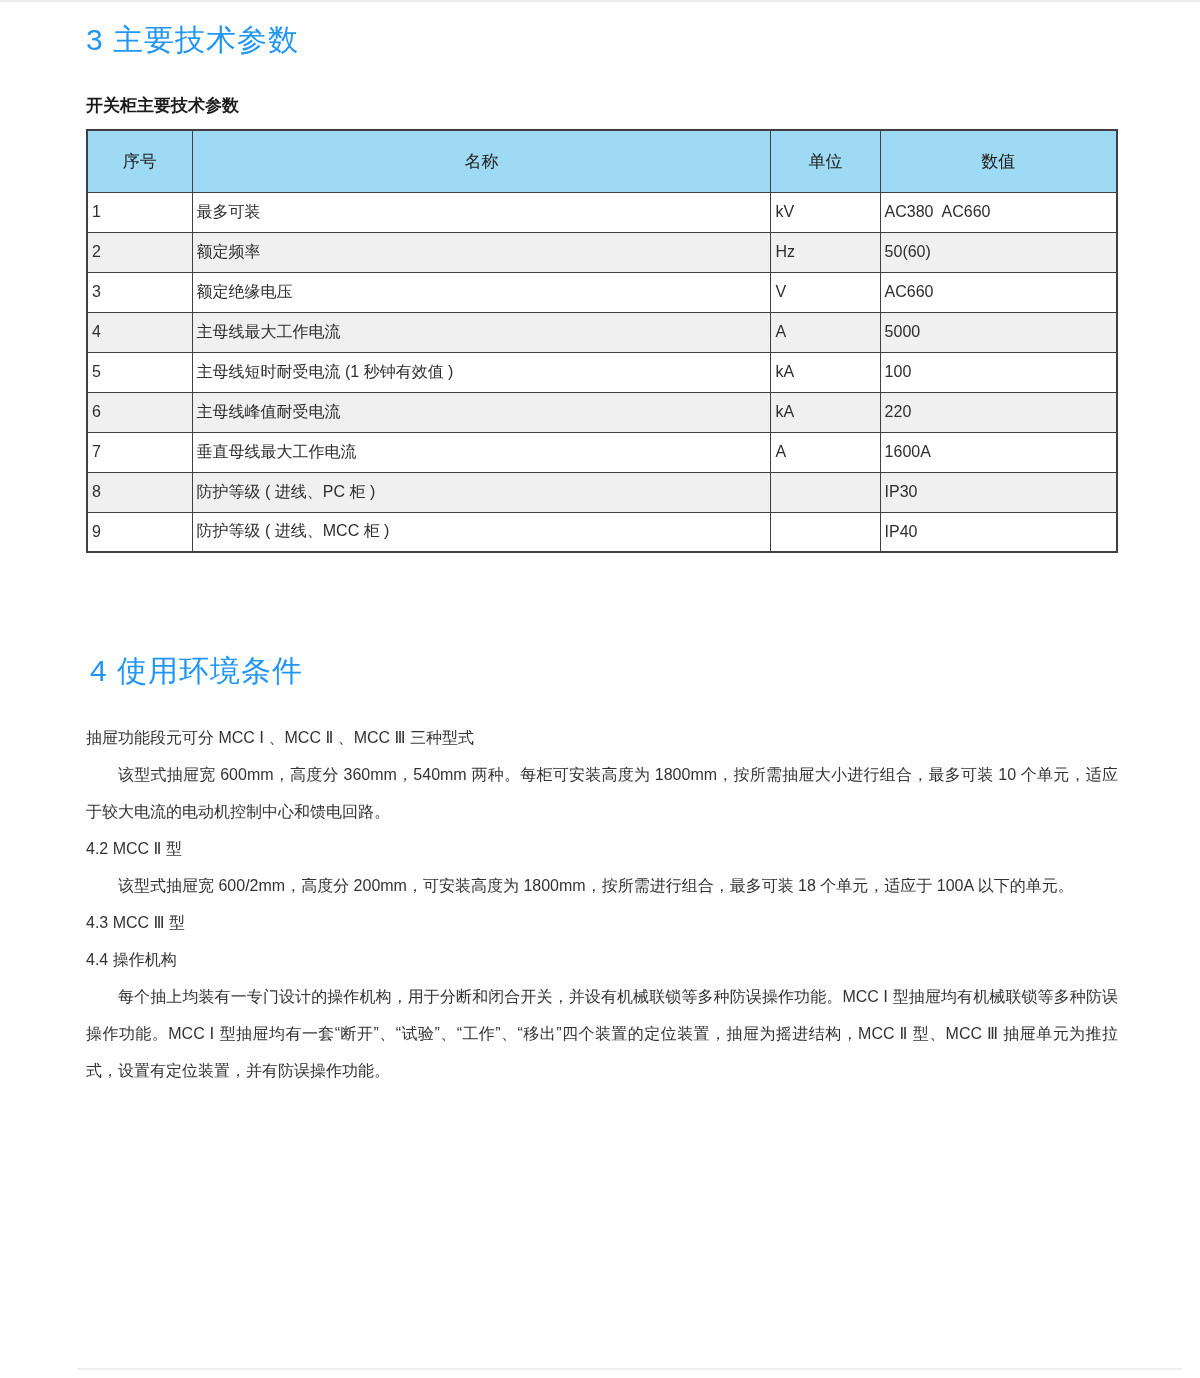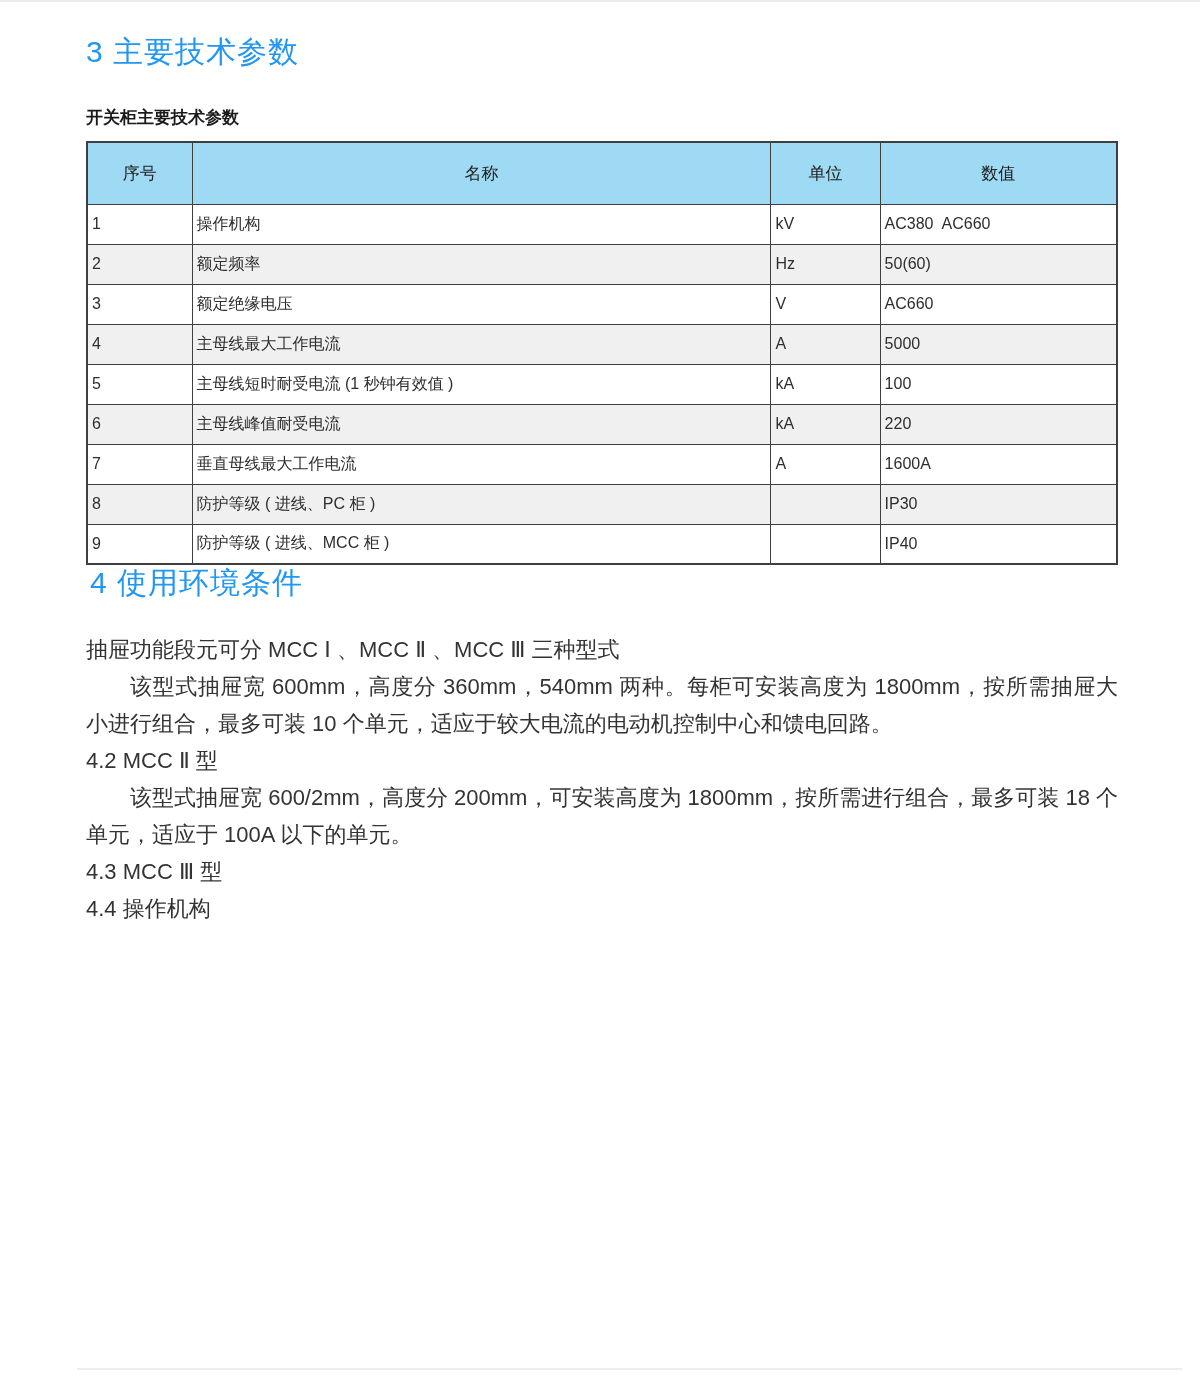--- a/index.html
+++ b/index.html
@@ -17,42 +17,42 @@
   }
   .page{position:relative;width:1200px;height:1378px;background:#fff;overflow:hidden;}
   .top-rule{position:absolute;top:0;left:0;width:1200px;height:2px;background:#ececec;}
   .bottom-rule{position:absolute;top:1368px;left:77px;width:1105px;height:2px;background:#efeded;}
   .content{padding:0 82px 0 86px;}
 
   .sec-heading{
     margin:0;font-size:30px;font-weight:500;line-height:36px;
     color:var(--heading-blue,#2196f3);letter-spacing:1px;
   }
-  .sec-heading.sec3{margin-top:34px;}
-  .sec-heading.sec4{padding-left:4px;}
+  .sec-heading.sec3{margin-top:22px;}
+  .sec-heading.sec4{margin-top:100px;padding-left:4px;}
 
   .subtitle{margin-top:38px;font-size:17px;font-weight:600;color:#1a1a1a;line-height:20px;}
 
   table.spec{
     margin-top:13px;width:100%;border-collapse:collapse;table-layout:fixed;
     border:2px solid var(--table-border,#3f3f3f);
   }
   table.spec th,table.spec td{
     border:1px solid var(--table-border,#3f3f3f);
     vertical-align:middle;white-space:pre-wrap;
     padding:8px 4px;
   }
   table.spec th{
     height:62px;background:var(--table-header-bg,#9edaf3);
     font-size:17px;font-weight:500;color:#222222;
   }
   table.spec td{height:40px;font-size:16px;color:#2e2e2e;background:#ffffff;}
   table.spec tr.alt td{background:var(--row-alt-bg,#eff0ef);}
 
-  .body-text{margin-top:30px;font-size:22px;line-height:37px;color:#333333;}
+  .body-text{margin-top:30px;font-size:16px;line-height:37px;color:#333333;}
   .body-text p{margin:0;}
   .body-text .para{text-indent:2em;text-align:justify;}
 </style>
 </head>
 <body>
 
 <div class="page">
   <div class="top-rule"></div>
 
   <div class="content">
@@ -72,21 +72,21 @@
         <tr>
           <th>序号</th>
           <th>名称</th>
           <th>单位</th>
           <th>数值</th>
         </tr>
       </thead>
       <tbody>
         <tr>
           <td>1</td>
-          <td>操作机构</td>
+          <td>最多可装</td>
           <td>kV</td>
           <td>AC380  AC660</td>
         </tr>
         <tr class="alt">
           <td>2</td>
           <td>额定频率</td>
           <td>Hz</td>
           <td>50(60)</td>
         </tr>
         <tr>
@@ -136,18 +136,19 @@
 
     <h1 class="sec-heading sec4">4 使用环境条件</h1>
 
     <div class="body-text">
       <p class="intro">抽屉功能段元可分 MCC Ⅰ 、MCC Ⅱ 、MCC Ⅲ 三种型式</p>
       <p class="para">该型式抽屉宽 600mm，高度分 360mm，540mm 两种。每柜可安装高度为 1800mm，按所需抽屉大小进行组合，最多可装 10 个单元，适应于较大电流的电动机控制中心和馈电回路。</p>
       <p class="sub">4.2 MCC Ⅱ 型</p>
       <p class="para">该型式抽屉宽 600/2mm，高度分 200mm，可安装高度为 1800mm，按所需进行组合，最多可装 18 个单元，适应于 100A 以下的单元。</p>
       <p class="sub">4.3 MCC Ⅲ 型</p>
       <p class="sub">4.4 操作机构</p>
+      <p class="para">每个抽上均装有一专门设计的操作机构，用于分断和闭合开关，并设有机械联锁等多种防误操作功能。MCC Ⅰ 型抽屉均有机械联锁等多种防误操作功能。MCC Ⅰ 型抽屉均有一套“断开”、“试验”、“工作”、“移出”四个装置的定位装置，抽屉为摇进结构，MCC Ⅱ 型、MCC Ⅲ 抽屉单元为推拉式，设置有定位装置，并有防误操作功能。</p>
     </div>
 
   </div>
 
   <div class="bottom-rule"></div>
 </div>
 
 </body></html>

